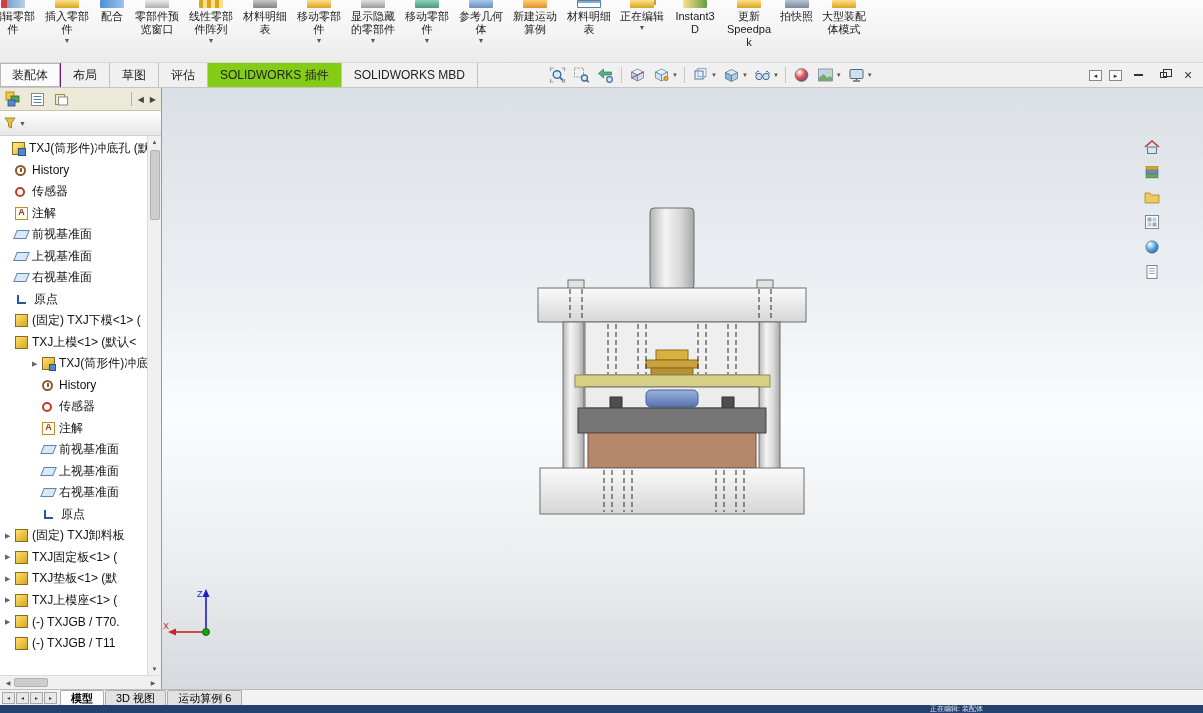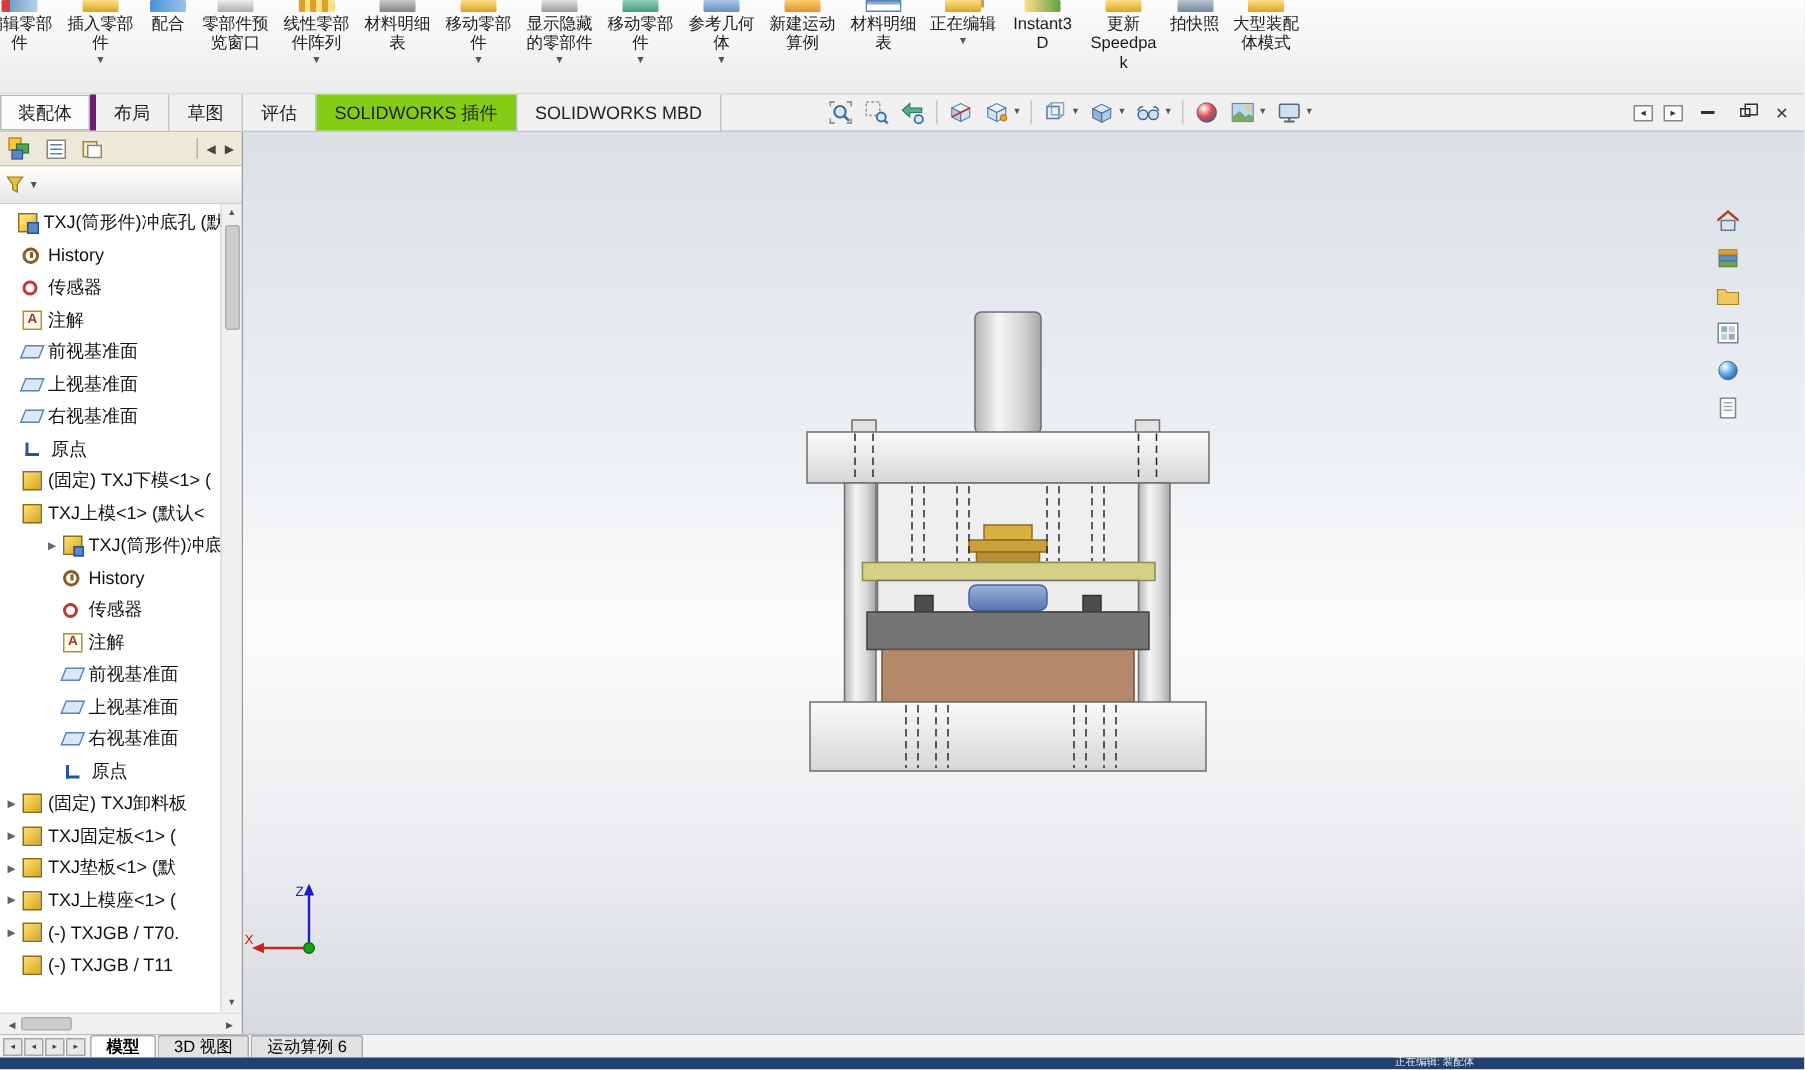--- a/index.html
+++ b/index.html
@@ -29,21 +29,21 @@
   .ric.ic-exploded-view{background:linear-gradient(#ffe08a,#d9a520);box-shadow:3px -2px 0 -1px #caa23a;}
   .ric.ic-instant3d{background:linear-gradient(90deg,#ffe08a,#60a040);}
   .ric.ic-speedpak{background:linear-gradient(#ffe08a,#d9a520);}
   .ric.ic-snapshot{background:linear-gradient(#b8c4d0,#7888a0);}
   .ric.ic-large-assembly{background:linear-gradient(#ffe08a,#d9a520);}
 
   
   .tabstrip{height:26px;display:flex;align-items:stretch;background:#f0f0f0;border-top:1px solid #d8d8d8;border-bottom:1px solid #c4c4c4;}
   .cmd-tabs{display:flex;}
   .cmd-tab{padding:0 12px;line-height:24px;font-size:12px;color:#222;border-right:1px solid #c2c2c2;background:#f0f0f0;white-space:nowrap;cursor:default;}
-  .cmd-tab.state-active{background:#fbfbfb;border-right:4px solid #701a75;box-shadow:inset 0 0 0 1px #b8b8b8;}
+  .cmd-tab.state-active{background:#fbfbfb;border-right:1px solid #701a75;box-shadow:inset 0 0 0 1px #b8b8b8;}
   .cmd-tab.state-tan{background:#84cc16;}
   .headsup{display:flex;align-items:center;gap:1px;margin-left:68px;}
   .hu-btn{display:flex;align-items:center;height:24px;padding:0 2px;cursor:default;}
   .hu-caret{font-size:6px;color:#555;margin-left:1px;}
   .hu-sep{width:1px;height:16px;background:#c6c6c6;margin:0 3px;}
   .win-controls{margin-left:auto;display:flex;align-items:center;gap:7px;padding-right:6px;}
   .wc{display:flex;align-items:center;justify-content:center;width:18px;height:16px;color:#333;cursor:default;}
   .wc-pane{width:13px;height:11px;border:1px solid #888;font-size:7px;line-height:9px;text-align:center;background:#fafafa;}
   .wc-min i{display:block;width:9px;height:0;border-bottom:2px solid #333;}
   .wc-restore i{position:relative;display:block;width:7px;height:6px;border:1px solid #333;background:#f6f6f6;}

